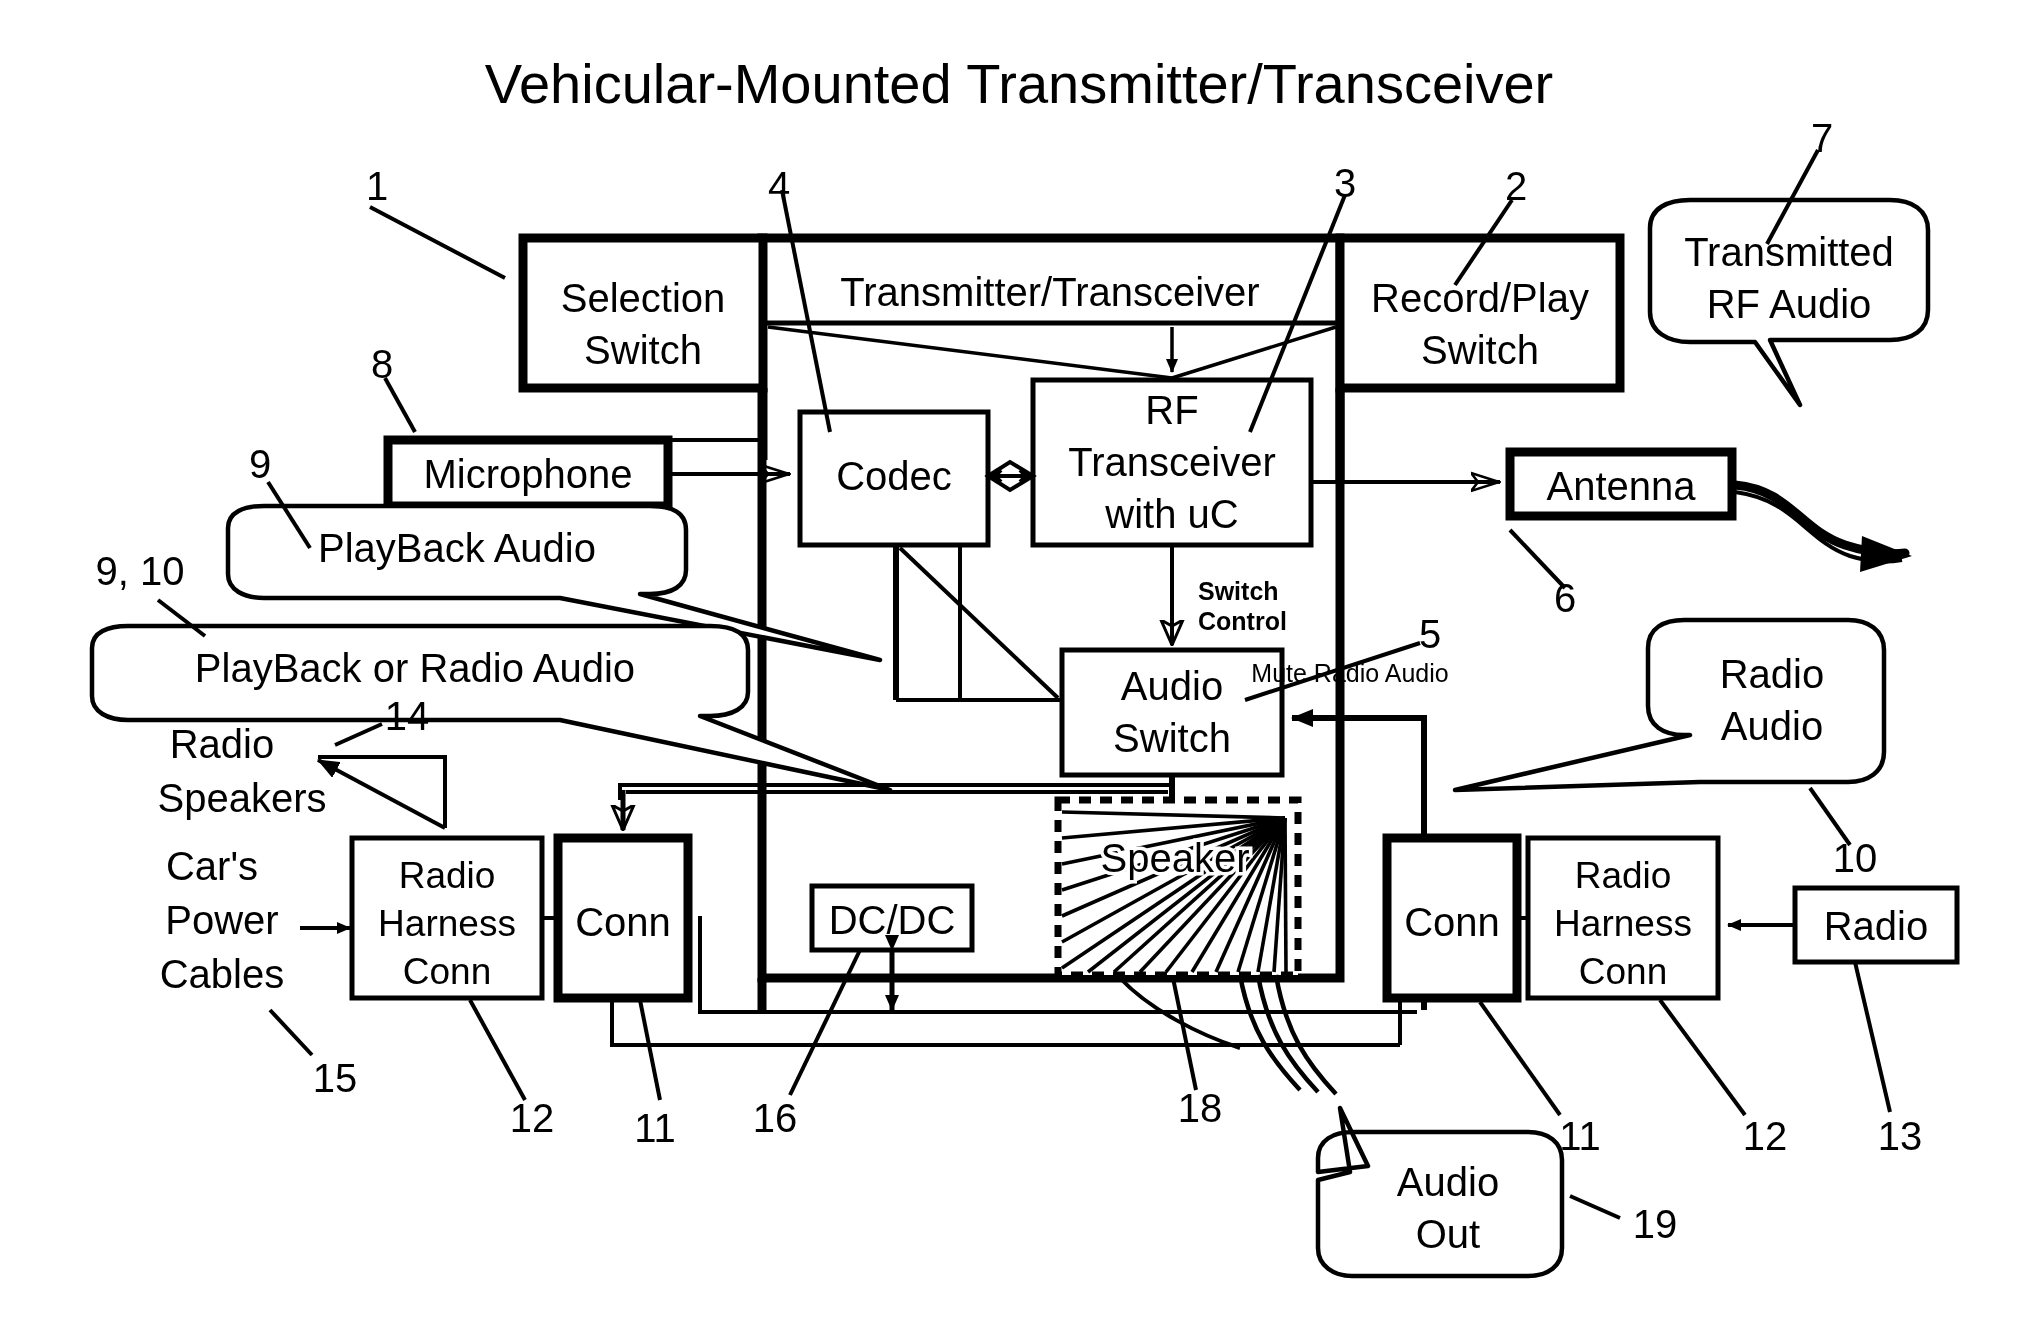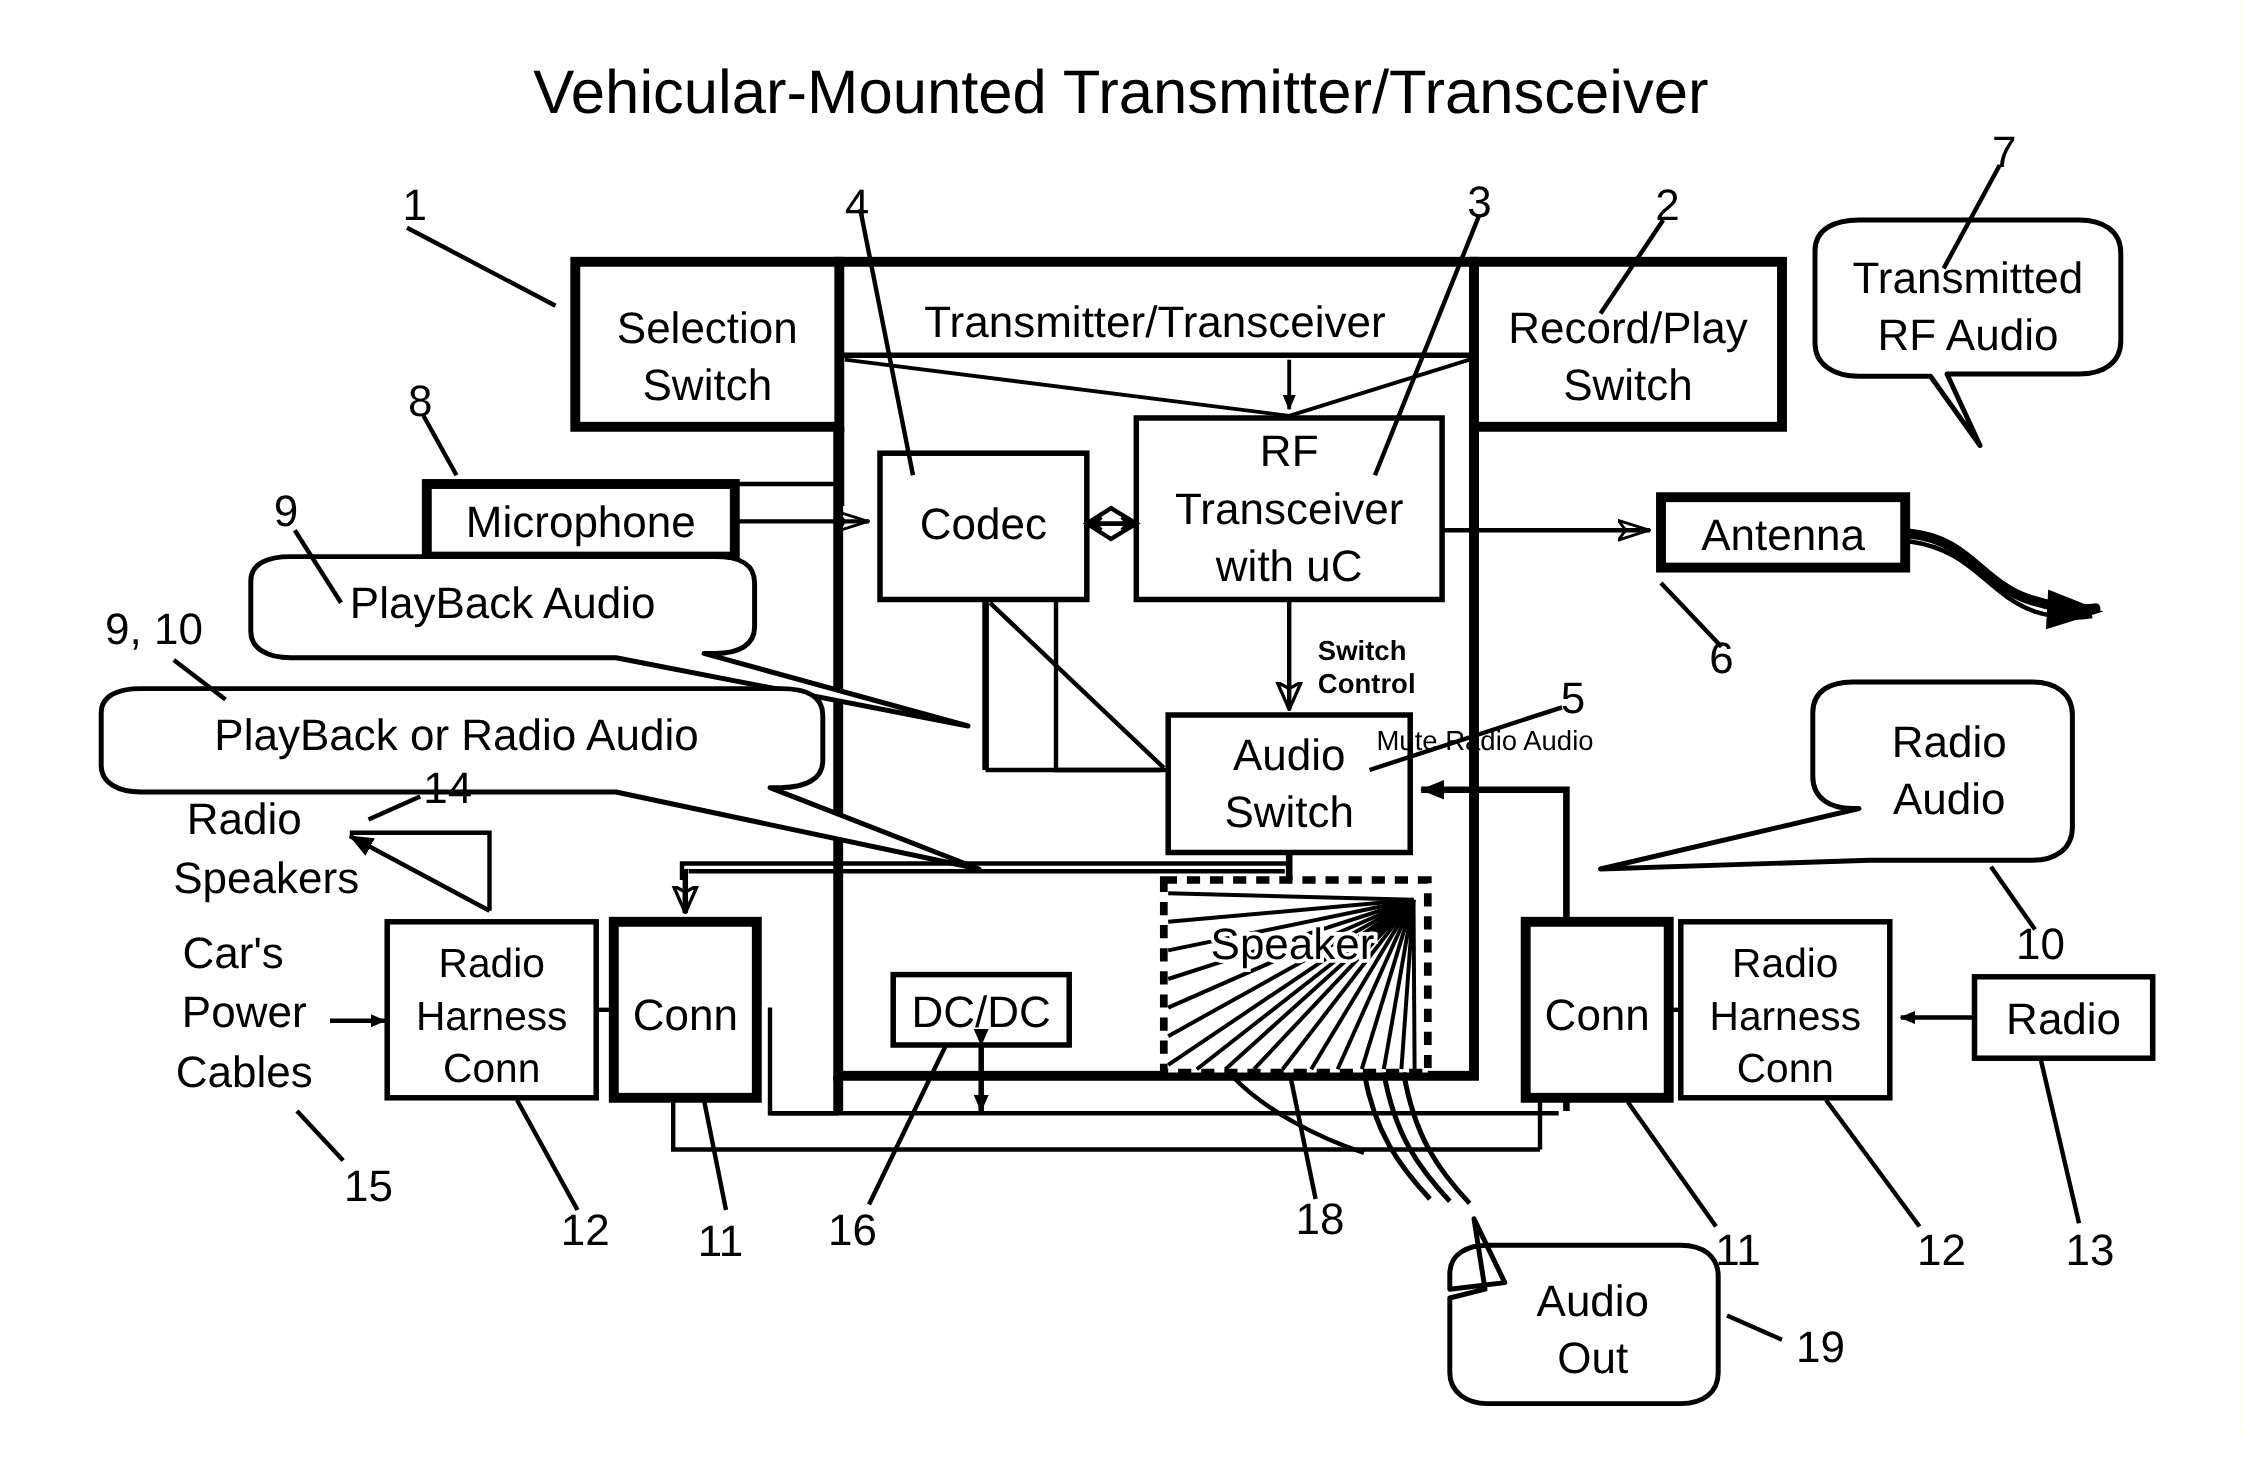--- a/index.html
+++ b/index.html
@@ -1,18 +1,18 @@
 <!DOCTYPE html>
 <html><head>
 <meta charset="utf-8">
 <style>
   html,body{margin:0;padding:0;background:#ffffff;}
   body{width:2039px;height:1339px;overflow:hidden;
        font-family:"Liberation Sans","DejaVu Sans",sans-serif;}
-  #root{position:relative;width:2039px;height:1306px;background:#fde047;}
+  #root{position:relative;width:2039px;height:1306px;background:#14b8a6;}
   svg{display:block;}
   .ttl{font-size:56px;}
   .bx{font-size:40px;}
   .bxs{font-size:37px;}
   .cal{font-size:40px;}
   .num{font-size:40px;}
   .sml{font-size:25px;}
   .smlb{font-size:25px;font-weight:bold;}
 </style>
 </head>

